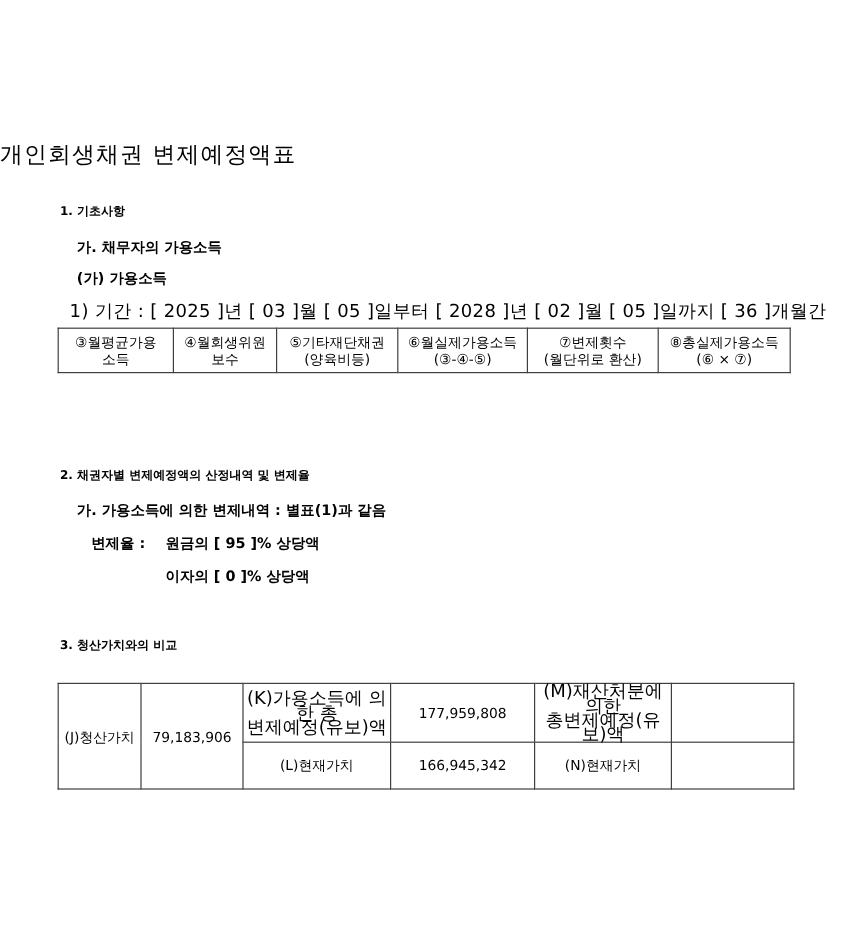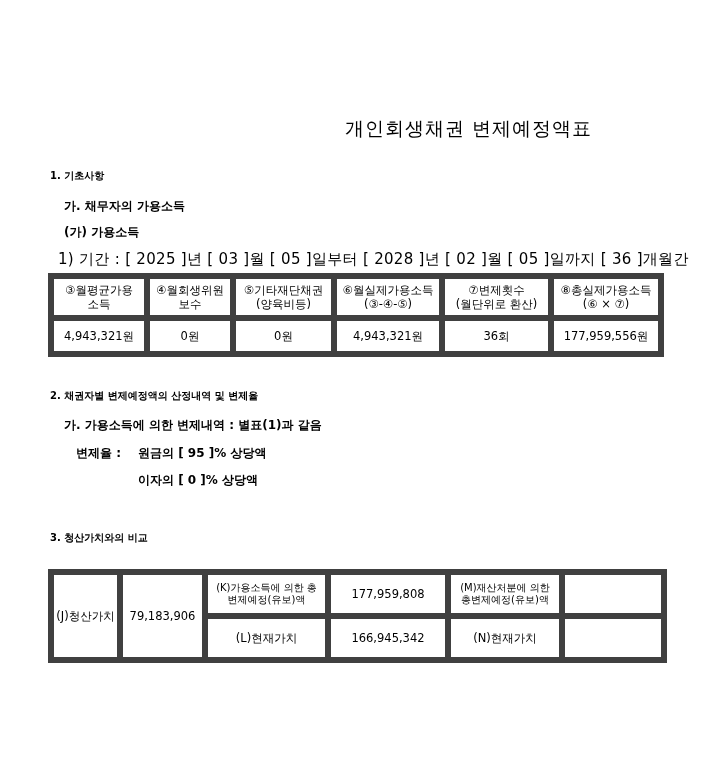--- a/index.html
+++ b/index.html
@@ -1,30 +1,30 @@
 <!DOCTYPE html>
 <html><head>
 <meta charset="utf-8">
 <style>
   html, body { margin: 0; padding: 0; background: #ffffff; }
   body { width: 702px; height: 783px; position: relative; overflow: hidden;
          font-family: "DejaVu Sans", "Liberation Sans", sans-serif; color: #000; }
   .abs { position: absolute; white-space: nowrap; }
-  .title { left: 0; width: 592px; top: 116px; text-align: right; font-size: 19px; letter-spacing: 1px; }
+  .title { left: 0; width: 592px; top: 116px; text-align: left; font-size: 19px; letter-spacing: 1px; }
   .h1 { font-size: 10px; font-weight: bold; }
   .h2 { font-size: 12px; font-weight: bold; }
   .period { font-size: 15px; letter-spacing: 0.3px; }
   table.grid { position: absolute; border-collapse: collapse; table-layout: fixed; font-size: 11.5px; }
-  table.grid td { border: 6px solid #404040; text-align: center; vertical-align: middle; padding: 0; line-height: 14px; }
+  table.grid td { border: 1px solid #404040; text-align: center; vertical-align: middle; padding: 0; line-height: 14px; }
   .income { left: 48px; top: 273px; width: 610px; }
   .income tr.head td { height: 36px; }
   .income tr.vals td { height: 30px; }
   .compare { left: 48px; top: 569px; width: 613px; font-size: 11.5px; }
   .compare tr td { height: 38px; }
-  .small { font-size: 10px; line-height: 12px !important; }
+  .small { font-size: 15px; line-height: 12px !important; }
 </style>
 </head>
 <body>
 
 <div class="abs title">개인회생채권 변제예정액표</div>
 
 <div class="abs h1" style="left:50px; top:169px;">1. 기초사항</div>
 <div class="abs h2" style="left:64px; top:198px;">가. 채무자의 가용소득</div>
 <div class="abs h2" style="left:64px; top:224px;">(가) 가용소득</div>
 <div class="abs period" style="left:58px; top:250px;">1) 기간 : [ 2025 ]년 [ 03 ]월 [ 05 ]일부터 [ 2028 ]년 [ 02 ]월 [ 05 ]일까지 [ 36 ]개월간</div>
@@ -58,28 +58,20 @@
         </td>
     <td>
           <div>⑦변제횟수</div>
           <div>(월단위로 환산)</div>
         </td>
     <td>
           <div>⑧총실제가용소득</div>
           <div>(⑥ × ⑦)</div>
         </td>
   </tr>
-  <tr class="vals">
-    <td>4,943,321원</td>
-    <td>0원</td>
-    <td>0원</td>
-    <td>4,943,321원</td>
-    <td>36회</td>
-    <td>177,959,556원</td>
-  </tr>
 </tbody>
   </table>
 
 <div class="abs h1" style="left:50px; top:389px;">2. 채권자별 변제예정액의 산정내역 및 변제율</div>
 <div class="abs h2" style="left:64px; top:417px;">가. 가용소득에 의한 변제내역 : 별표(1)과 같음</div>
 <div class="abs h2" style="left:76px; top:445px;">변제율 :</div>
 <div class="abs h2" style="left:138px; top:445px;">원금의 [ 95 ]% 상당액</div>
 <div class="abs h2" style="left:138px; top:472px;">이자의 [ 0 ]% 상당액</div>
 
 <div class="abs h1" style="left:50px; top:531px;">3. 청산가치와의 비교</div>

